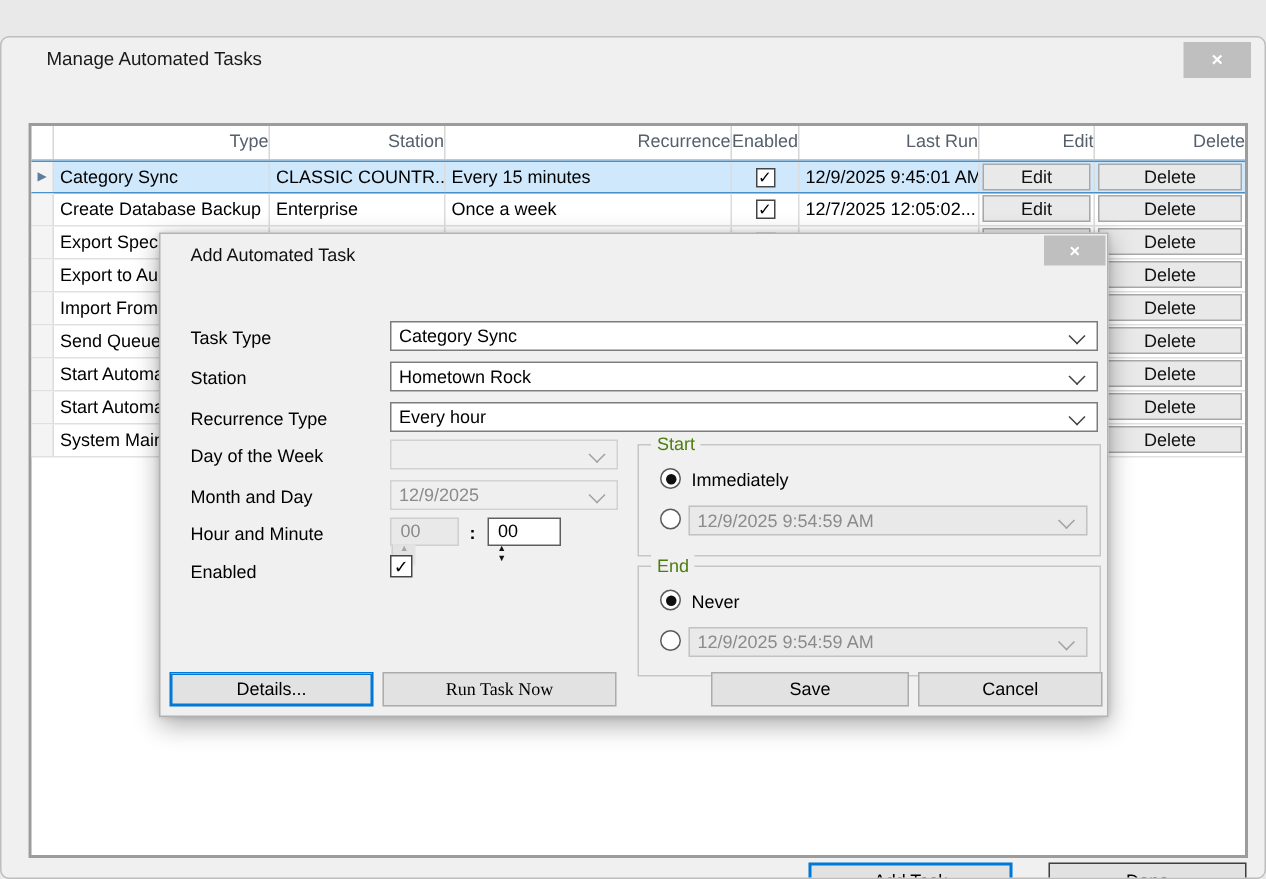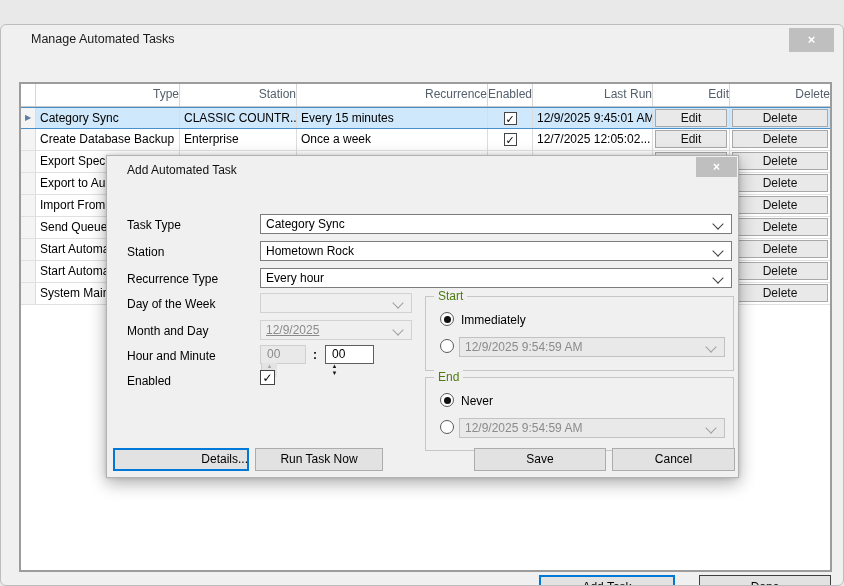--- a/index.html
+++ b/index.html
@@ -28,40 +28,40 @@
   .add-task{left:538px;top:550px;width:136px;border:1px solid #0078d7;box-shadow:inset 0 0 0 1px #0078d7;}
   .done{left:698px;top:550px;width:132px;border:1px solid #3f3f3f;}
   
   .modal{position:absolute;left:105px;top:130px;width:633px;height:323px;background:#f0f0f0;border:1px solid #b2b2b2;box-sizing:border-box;box-shadow:0 5px 16px rgba(0,0,0,.33),0 0 4px rgba(0,0,0,.15);z-index:10;}
   .modal-title{position:absolute;left:20px;top:7px;font-size:12px;color:#111;}
   .modal-close{position:absolute;right:1px;top:1px;width:41px;height:20px;background:#bfbfbf;color:#fff;font-size:12px;font-weight:bold;text-align:center;line-height:20px;}
   .lbl{position:absolute;left:20px;font-size:12px;color:#000;white-space:nowrap;}
   .dd{position:absolute;background:#fff;border:1px solid #7c7c7c;box-sizing:border-box;font-size:12px;color:#000;line-height:18px;padding-left:5px;overflow:hidden;white-space:nowrap;}
   .dd.wide{left:153px;width:472px;height:20px;}
   .dd.narrow{left:153px;width:152px;height:20px;}
-  .dd.dis{background:#efefef;border-color:#d2d2d2;color:#8b8b8b;text-decoration:underline;}
+  .dd.dis{background:#efefef;border-color:#d2d2d2;color:#8b8b8b;}
   .dd.dis2{background:#e9e9e9;border-color:#c2c2c2;color:#8b8b8b;}
   .chev{position:absolute;right:9px;top:5px;width:7px;height:7px;border-right:1.6px solid #3f3f3f;border-bottom:1.6px solid #3f3f3f;transform:rotate(45deg);}
   .chev.g{border-color:#a0a0a0;}
   .spin{position:absolute;height:19px;box-sizing:border-box;font-size:12px;display:flex;flex-direction:column;}
   .spin .val{flex:1;line-height:17px;padding-left:6px;}
   .spin .arrows{width:15px;display:flex;flex-direction:column;align-items:center;justify-content:center;font-size:6px;line-height:7px;border-left:1px solid transparent;}
   .spin.dis{background:#e9e9e9;border:1px solid #cfcfcf;color:#8b8b8b;}
   .spin.dis .arrows{color:#a5a5a5;border-left-color:#cfcfcf;background:#e3e3e3;}
   .spin.en{background:#fff;border:1px solid #5e5e5e;color:#000;}
   .spin.en .arrows{color:#111;}
   .groupbox{position:absolute;left:318px;width:309px;border:1px solid #c6c6c6;box-sizing:border-box;}
   .legend{position:absolute;left:8px;top:-8px;background:#f0f0f0;padding:0 4px;font-size:12px;color:#4d7c0f;}
   .radio{position:absolute;width:14px;height:14px;border:1px solid #5a5a5a;border-radius:50%;background:#fff;box-sizing:border-box;}
   .radio.on::after{content:"";position:absolute;left:2.5px;top:2.5px;width:7px;height:7px;border-radius:50%;background:#101010;}
   .rlabel{position:absolute;font-size:12px;color:#000;}
   .gdd{position:absolute;left:33px;width:266px;height:20px;}
   .mbtn{position:absolute;top:292px;height:23px;background:#e2e2e2;border:1px solid #acacac;font-size:12px;color:#000;text-align:center;line-height:21px;box-sizing:border-box;}
-  .b-details{left:6px;width:136px;border:1px solid #0078d7;box-shadow:inset 0 0 0 1px #0078d7;text-align:right;}
-  .b-rtn{left:148px;width:128px;}
+  .b-details{left:6px;width:136px;border:1px solid #0078d7;box-shadow:inset 0 0 0 1px #0078d7;}
+  .b-rtn{left:148px;width:156px;font-family:Liberation Serif, serif;}
   .b-save{left:367px;width:132px;}
   .b-cancel{left:505px;width:123px;}
 </style>
 </head>
 <body>
 
 <div class="window">
   <div class="titlebar">
     <span class="title-text">Manage Automated Tasks</span>
     <div class="close-btn">×</div>

